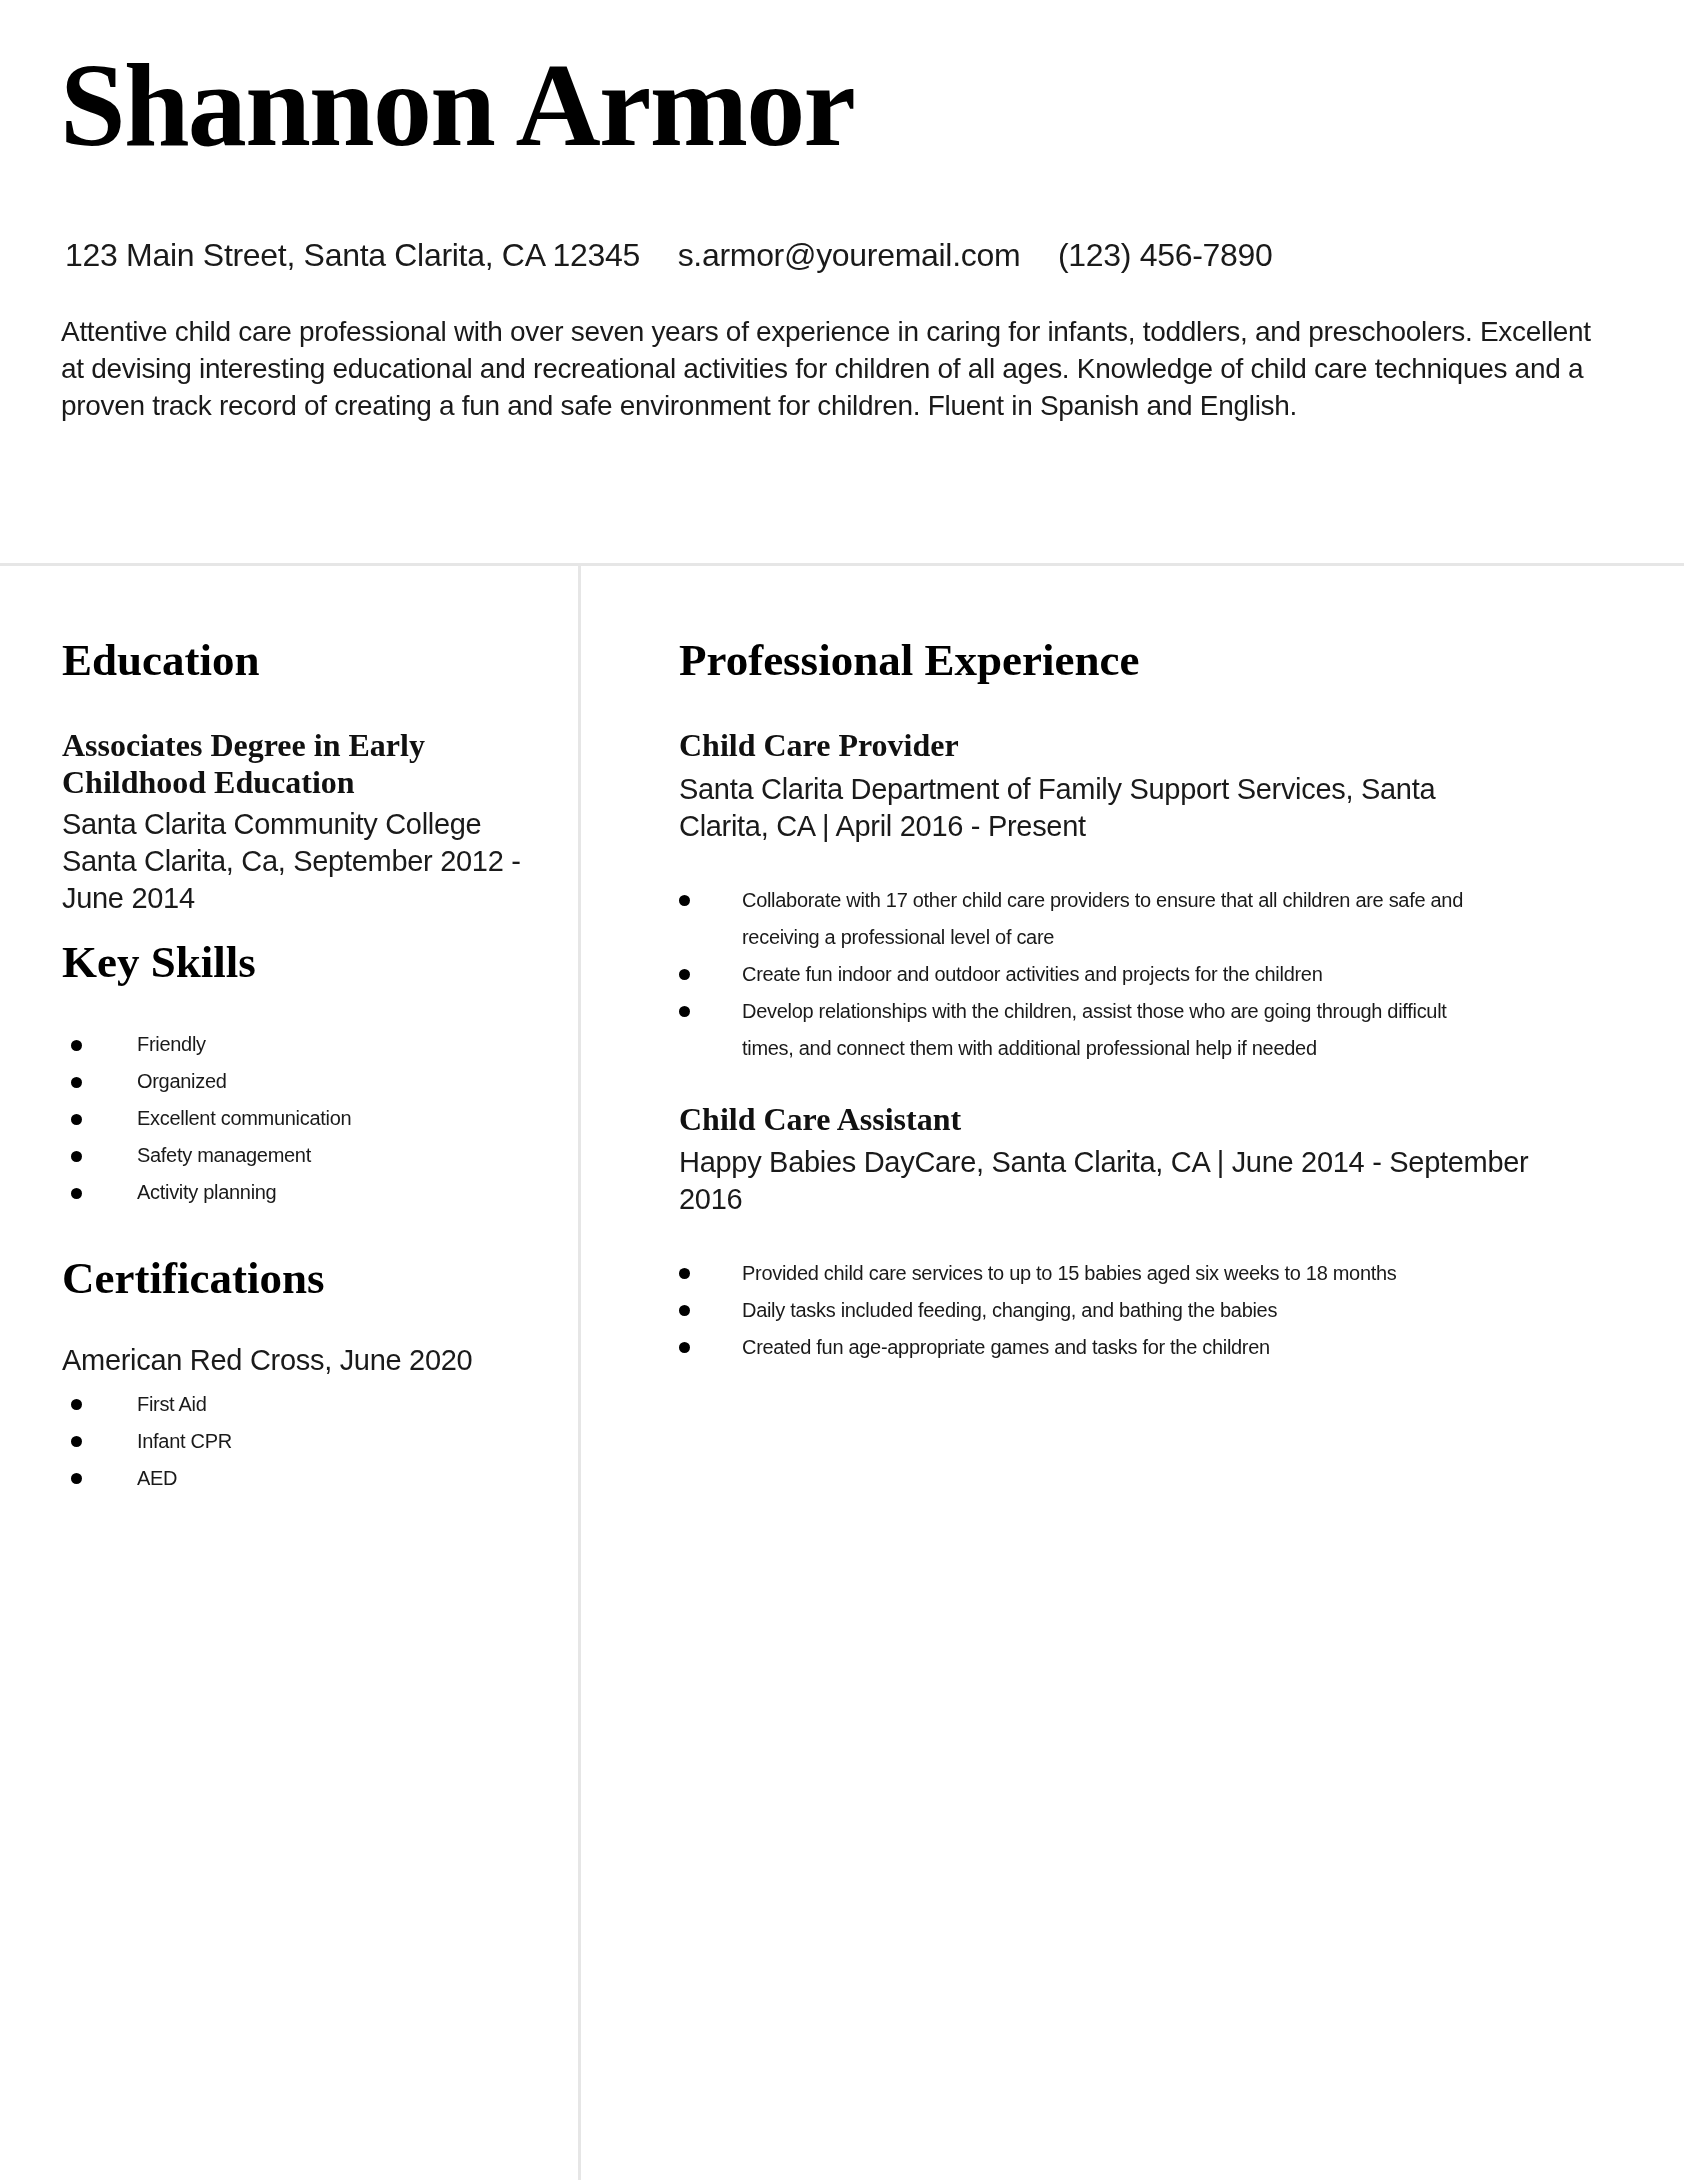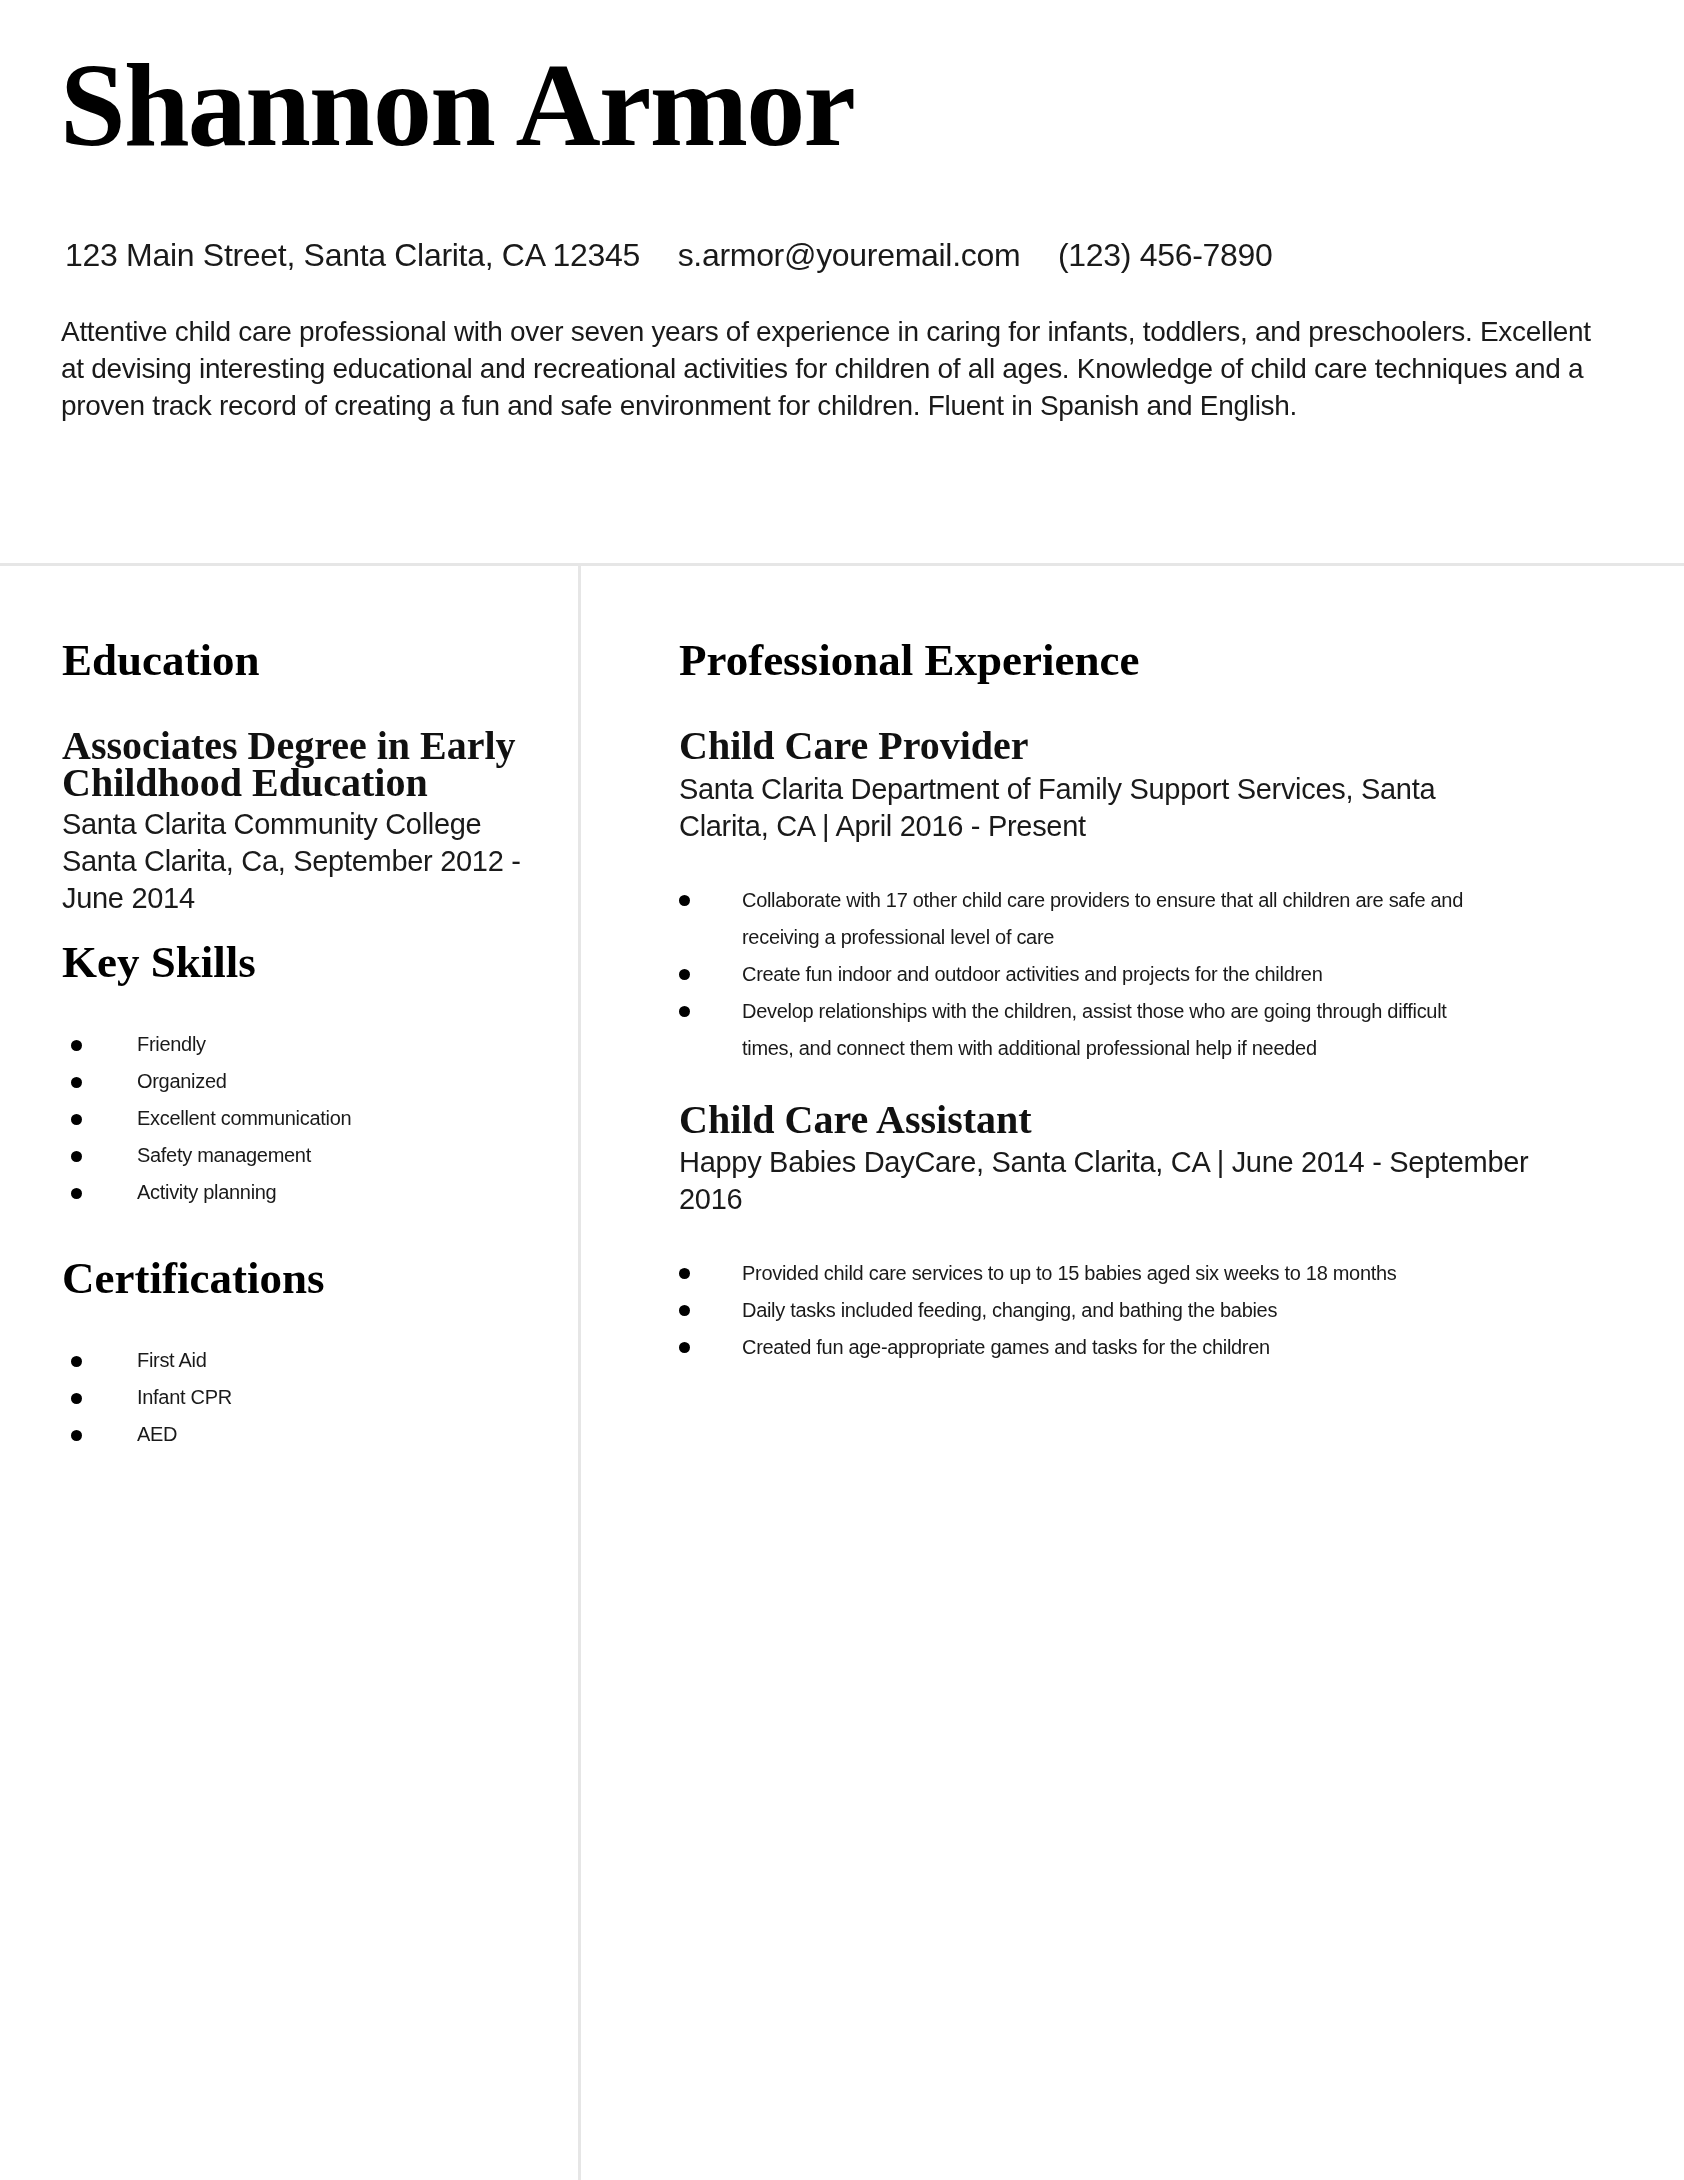--- a/index.html
+++ b/index.html
@@ -27,21 +27,21 @@
 
   .col-left { position: absolute; left: 62px; top: 630px; width: 477px; }
   .col-right { position: absolute; left: 679px; top: 630px; width: 852px; }
 
   .section-heading {
     font-family: "Liberation Serif", "DejaVu Serif", serif;
     font-weight: bold; font-size: 45px; margin: 0; line-height: 60px; color: #000;
   }
   .entry-title {
     font-family: "Liberation Serif", "DejaVu Serif", serif;
-    font-weight: bold; font-size: 40px; line-height: 37px; margin: 0; color: #111;
+    font-weight: bold; font-size: 32px; line-height: 37px; margin: 0; color: #111;
   }
   .text { font-family: "Liberation Sans", sans-serif; font-size: 29px; line-height: 37px; color: #1a1a1a; margin: 0; letter-spacing: -0.3px; }
 
   ul.bullets { list-style: none; margin: 0; padding: 0; }
   ul.bullets li { position: relative; padding-left: 75px; font-family: "Liberation Sans", sans-serif; font-size: 20px; line-height: 37px; color: #1a1a1a; letter-spacing: -0.3px; }
   ul.bullets li .dot { position: absolute; left: 8.5px; top: 13.6px; width: 11px; height: 11px; border-radius: 50%; background: #000; }
   .col-right ul.bullets li { padding-left: 63px; }
   .col-right ul.bullets li .dot { left: 0; }
 </style>
 </head>
@@ -74,20 +74,21 @@
       <li><span class="dot"></span><span>Friendly</span></li>
       <li><span class="dot"></span><span>Organized</span></li>
       <li><span class="dot"></span><span>Excellent communication</span></li>
       <li><span class="dot"></span><span>Safety management</span></li>
       <li><span class="dot"></span><span>Activity planning</span></li>
     </ul>
   </section>
 
   <section style="margin-top:37px;">
     <h2 class="section-heading" style="margin-bottom:34px;">Certifications</h2>
+    <p class="text" style="margin-bottom:6.8px;">American Red Cross, June 2020</p>
     <ul class="bullets">
       <li><span class="dot"></span><span>First Aid</span></li>
       <li><span class="dot"></span><span>Infant CPR</span></li>
       <li><span class="dot"></span><span>AED</span></li>
     </ul>
   </section>
 </div>
 
 <div class="col-right">
   <h2 class="section-heading" style="margin-bottom:37px;">Professional Experience</h2>

